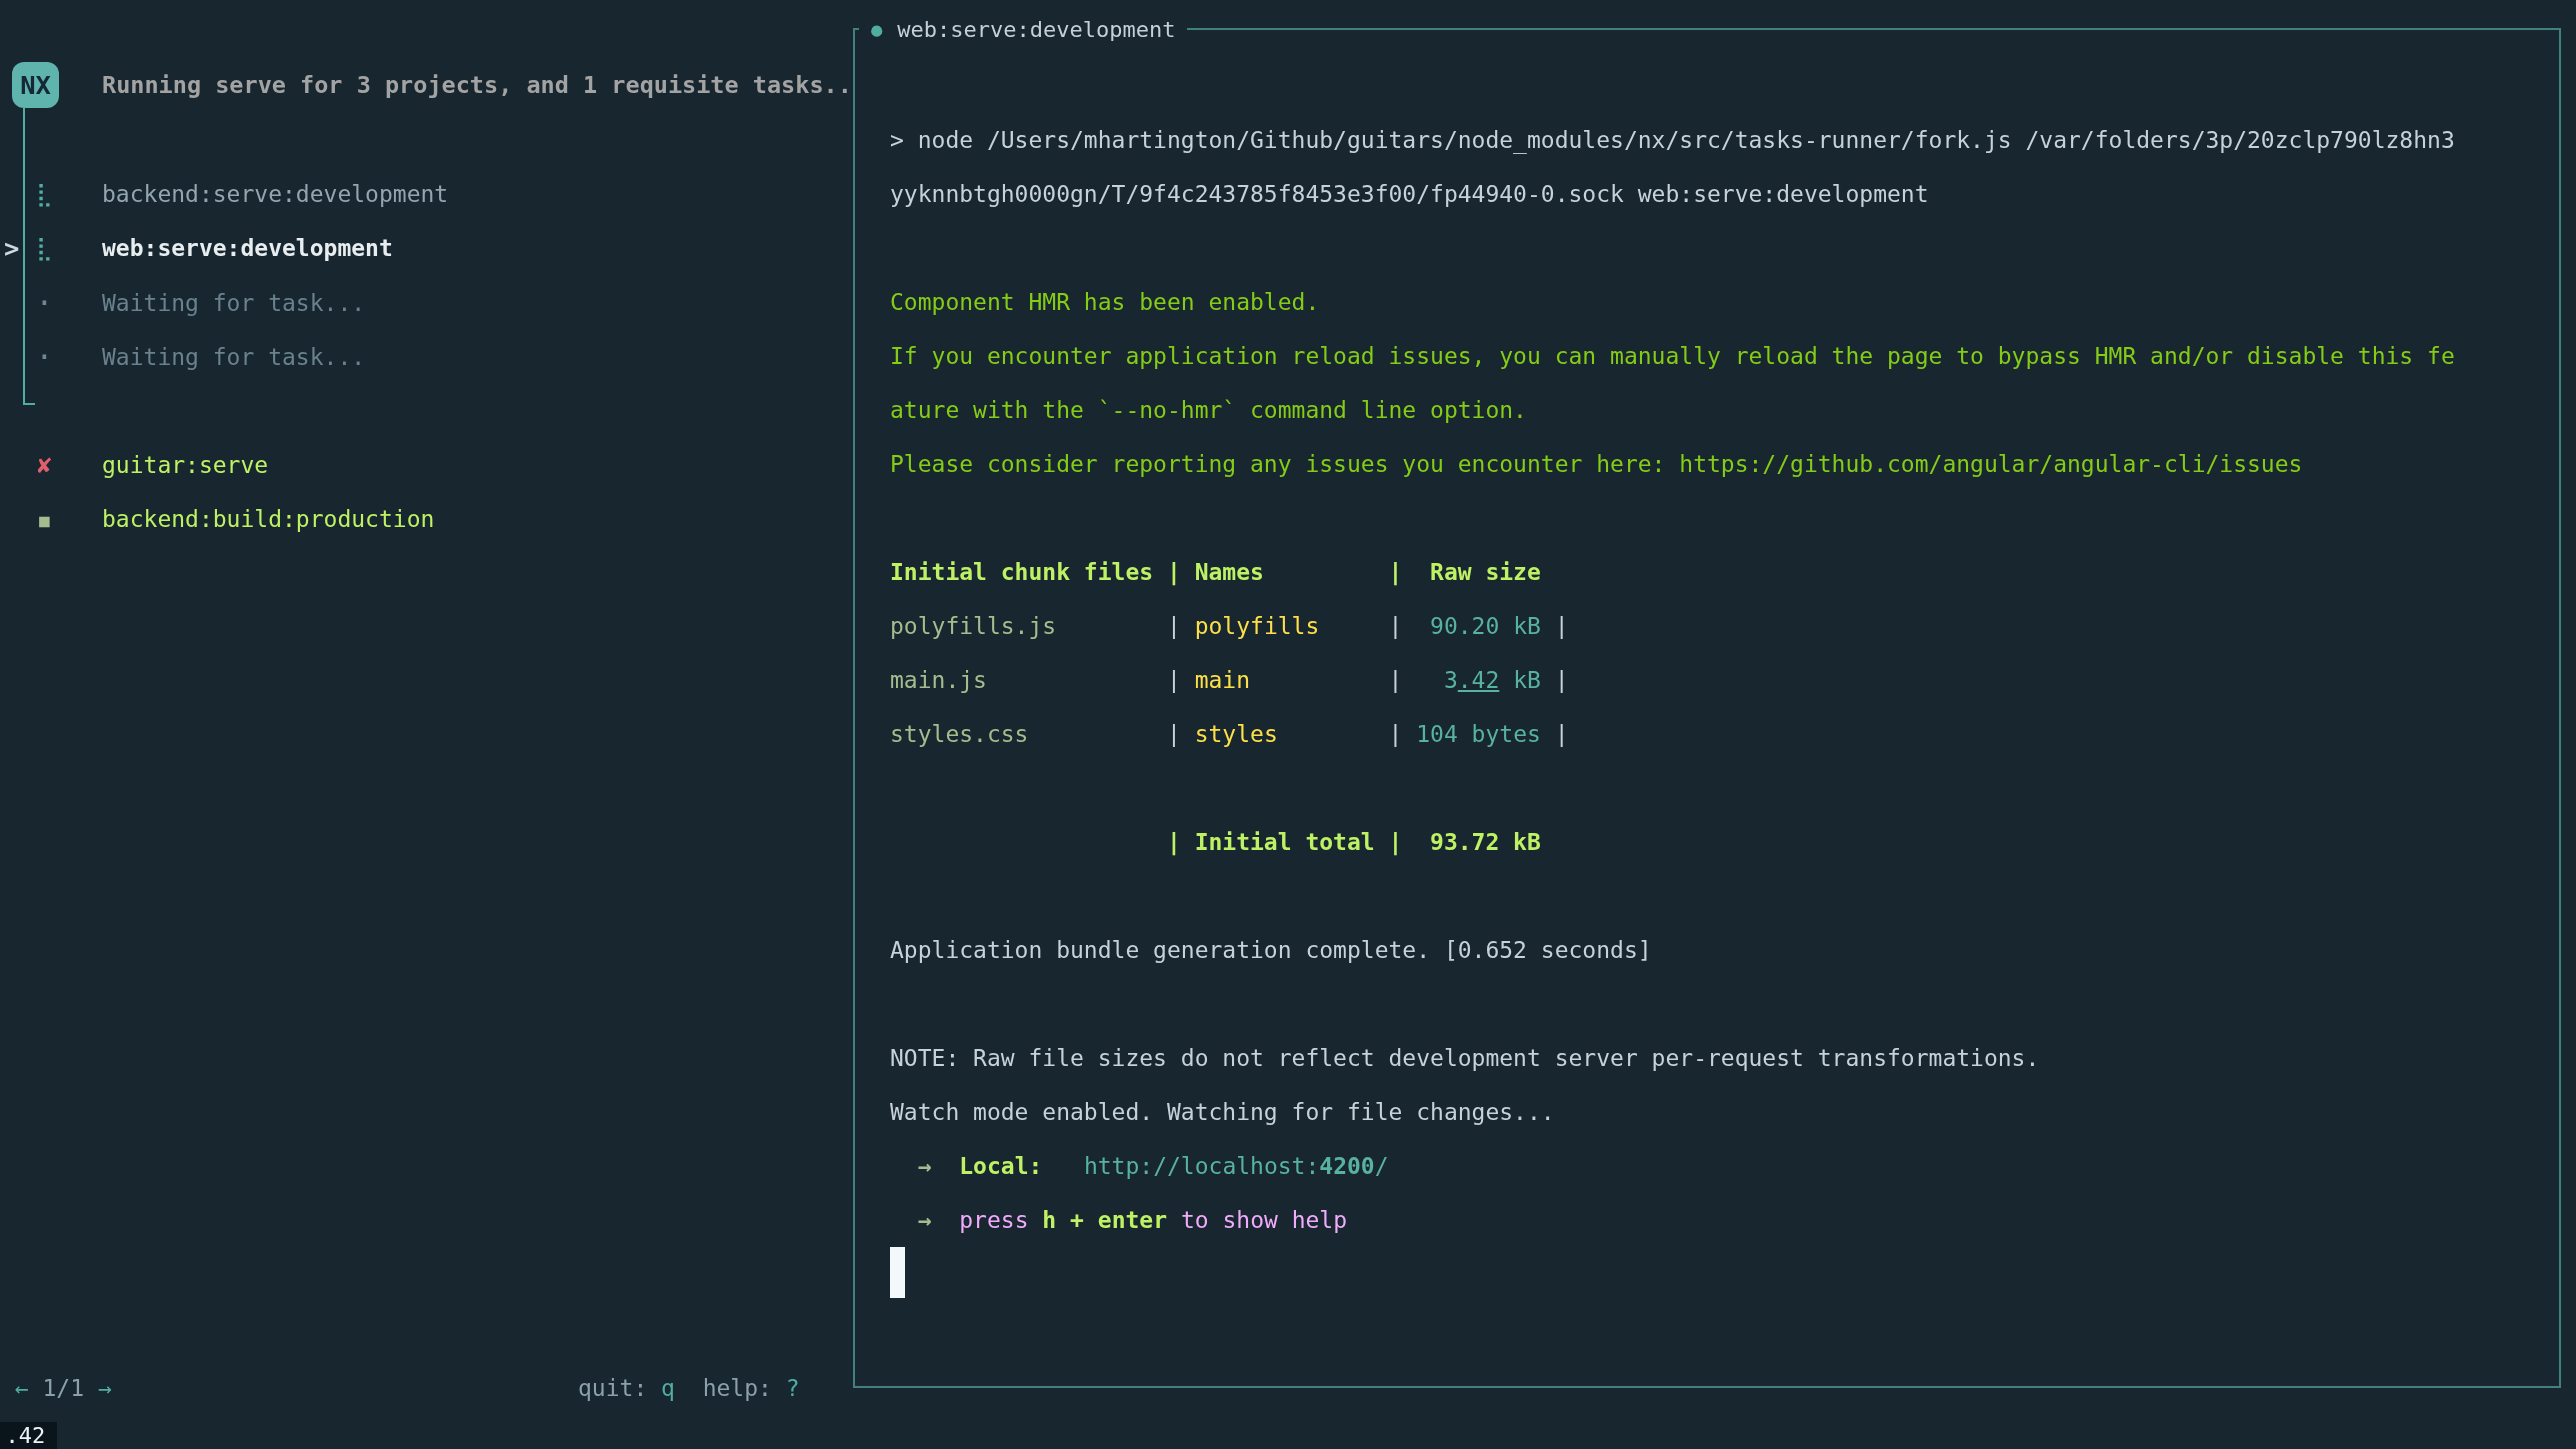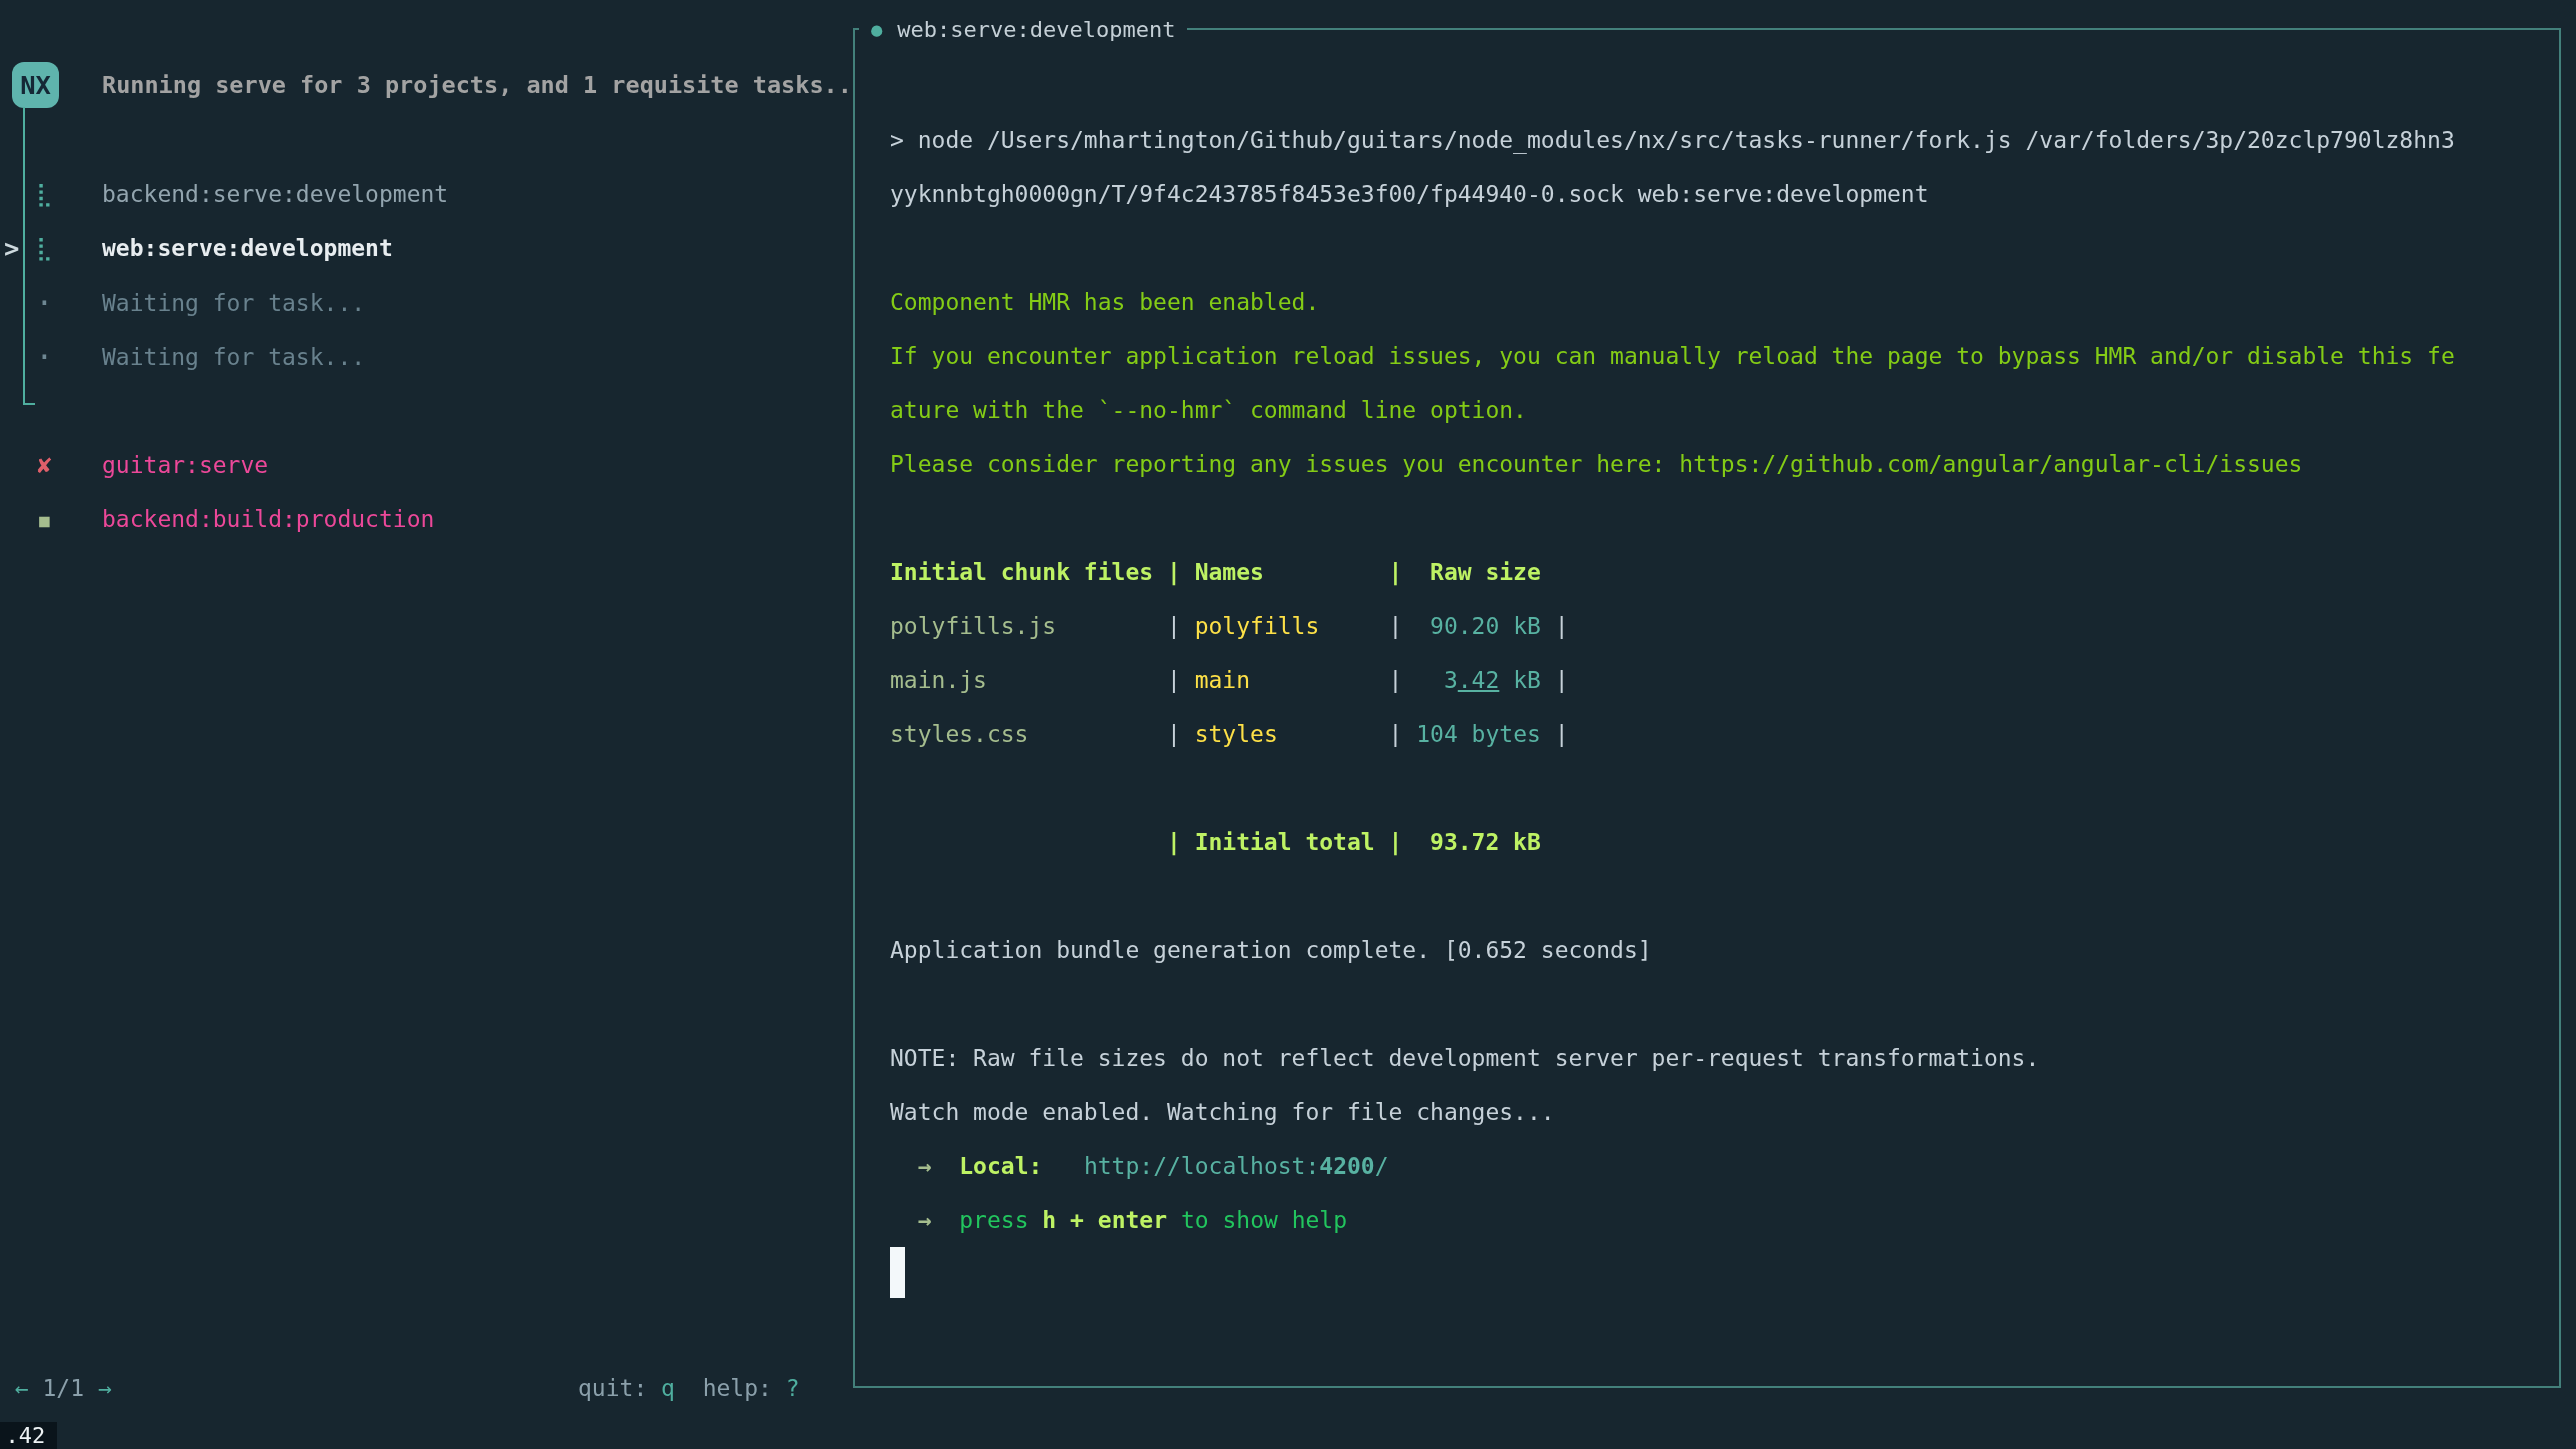--- a/index.html
+++ b/index.html
@@ -26,21 +26,21 @@
 
   
   #bracket-v { left:23px; top:107px; width:2px; height:298px; background:#4fae9f; }
   #bracket-tick { left:25px; top:403px; width:10px; height:2px; background:#4fae9f; }
   #sel-chevron { left:4px; top:221px; height:54px; display:flex; align-items:center;
                  color:#cdd9de; font-weight:bold; font-size:25.5px; }
 
   .t-running  { color:#93a5af; }
   .t-selected { color:#e8edf0; font-weight:bold; }
   .t-waiting  { color:#69828e; }
-  .t-done     { color:#ec4899;text-align:right; }
+  .t-done     { color:#bef264;text-align:right; }
   .ic-spinner { color:#4fae9f; font-size:23px; }
   .ic-dot     { color:#6e8793; font-size:29.5px; }
   .ic-fail    { color:#df5f6a; font-size:24px; font-weight:bold; }
   .ic-ok      { color:#a5bd8e; font-size:27px; }
 
   
   #pager { left:14.8px; top:1361px; height:54px; display:flex; align-items:center; white-space:pre; color:#8ba0ab; }
   #hints { left:578px; top:1361px; height:54px; display:flex; align-items:center; white-space:pre; color:#8ba0ab; }
   .accent { color:#4fae9f; }
 
@@ -53,21 +53,21 @@
   #term-title { position:absolute; left:4px; top:-18px; height:34px; background:#17262f;
                 display:flex; align-items:center; padding:0 12px; gap:14.8px; }
   #term-title .dot { color:#4fae9f; font-size:19px; }
   #term-title .ttl { color:#c4cfd6; font-size:22px; }
   #term-content { position:absolute; left:35px; top:83px; width:1630px; }
   .tline { height:54px; line-height:54px; white-space:pre; }
 
   .seg-fg     { color:#c6d1d9; }
   .seg-bright { color:#fde047; }
   .seg-b      { font-weight:bold; color:#bef264; }
-  .seg-dim    { color:#22c55e;text-align:right; }
+  .seg-dim    { color:#f0abfc;text-align:right; }
   .seg-yellow { color:#84cc16; }
   .seg-green  { color:#a5bd8e; }
   .seg-teal   { color:#58b2a2; }
   .seg-u      { text-decoration:underline; }
   .seg-arrow  { color:#a5bd8e; font-weight:bold; }
   .seg-cursor { display:inline-block; width:14.8px; height:51px; background:#f3f8fa; vertical-align:-13.4px; }
 </style>
 </head>
 <body>
 

